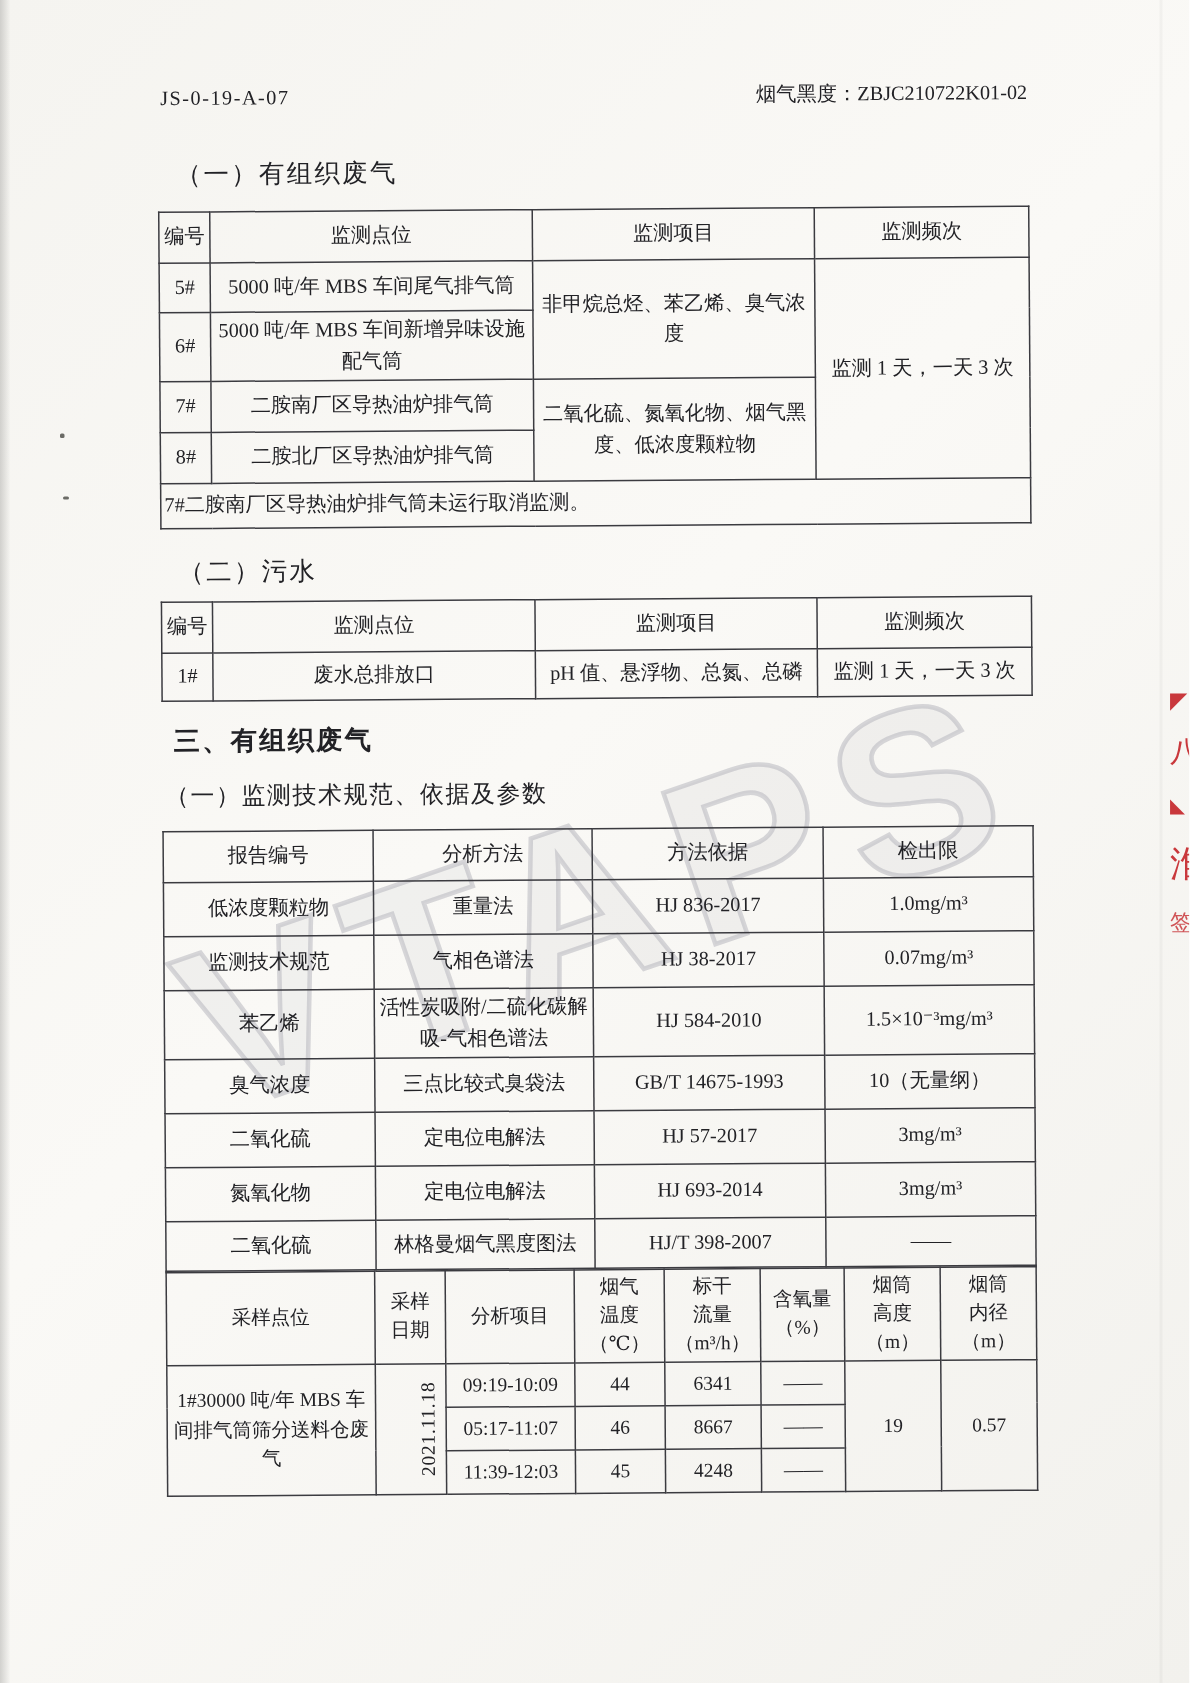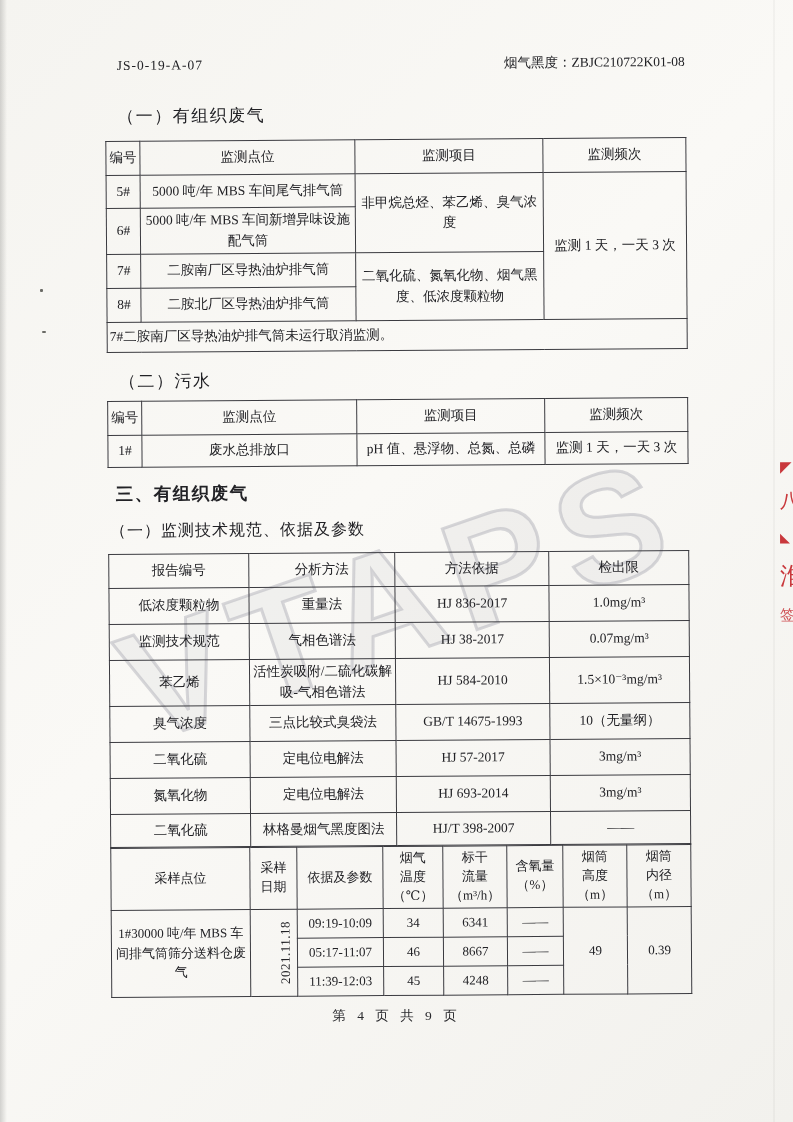--- a/index.html
+++ b/index.html
@@ -17,21 +17,21 @@
   }
   .page::after {  
     content:""; position:absolute; right:18px; top:0; bottom:0; width:2px;
     background: rgba(60,60,60,0.04);
   }
   .content {
     position:absolute; left:108px; top:55px; width:580px;
     transform: rotate(-0.4deg); transform-origin: 50% 50%;
   }
   .hdr-row { display:flex; justify-content:space-between; align-items:baseline; font-size:13.5px; }
-  .doc-code { margin-left:12px; letter-spacing:1px; }
+  .doc-code { margin-left:2px; letter-spacing:1px; }
   .h-sec   { font-size:17px; font-weight:normal; margin:30px 0 0 12px; letter-spacing:1.5px; }
   .h-sec2  { font-size:17px; font-weight:normal; margin:17px 0 0 12px; letter-spacing:1.5px; }
   .h-bold  { font-size:17.5px; font-weight:bold; margin:14px 0 0 8px; letter-spacing:1.5px; }
   .h-sub   { font-size:16px; font-weight:normal; margin:15px 0 0 2px; letter-spacing:1px; }
 
   table { border-collapse:collapse; width:580px; table-layout:fixed; font-size:13.5px; margin-top:13px; }
   th,td {
     border:1.4px solid #3b3b40; text-align:center; vertical-align:middle;
     padding:2px 3px; font-weight:normal; line-height:1.5; overflow:hidden;
   }
@@ -88,21 +88,21 @@
 <body>
 
 <div class="page">
 
   <div class="watermark">VTAPS</div>
 
   <div class="content">
 
     <div class="hdr-row">
       <span class="doc-code">JS-0-19-A-07</span>
-      <span><span>烟气黑度：</span><span>ZBJC210722K01-08</span></span>
+      <span><span>烟气黑度：</span><span>ZBJC210722K01-02</span></span>
     </div>
 
     <div class="h-sec">（一）有组织废气</div>
 
     <table class="t-mon">
       <colgroup>
           <col style="width:34px">
           <col style="width:215px">
           <col style="width:188px">
           <col style="width:143px">
@@ -235,64 +235,63 @@
         <col style="width:64px">
           <col style="width:56px">
           <col style="width:64px">
           <col style="width:64px">
       </colgroup>
       <tbody>
           <tr class="hd">
         <th>采样点位</th>
         <th>采样
 日期</th>
-        <th>依据及参数</th>
+        <th>分析项目</th>
         <th>烟气
 温度
 （℃）</th>
         <th>标干
 流量
 （m³/h）</th>
         <th>含氧量
 （%）</th>
         <th>烟筒
 高度
 （m）</th>
         <th>烟筒
 内径
 （m）</th>
       </tr>
       <tr class="dr">
         <td rowspan="3">1#30000 吨/年 MBS 车间排气筒筛分送料仓废气</td>
         <td rowspan="3"><span class="vtext">2021.11.18</span></td>
         <td>09:19-10:09</td>
-        <td>34</td>
+        <td>44</td>
         <td>6341</td>
         <td>——</td>
-        <td rowspan="3">49</td>
-        <td rowspan="3">0.39</td>
+        <td rowspan="3">19</td>
+        <td rowspan="3">0.57</td>
       </tr>
       <tr class="dr">
         <td>05:17-11:07</td>
         <td>46</td>
         <td>8667</td>
         <td>——</td>
       </tr>
       <tr class="dr">
         <td>11:39-12:03</td>
         <td>45</td>
         <td>4248</td>
         <td>——</td>
       </tr>
     </tbody>
       </table>
 
   </div>
 
-  <div class="footer">第 4 页 共 9 页</div>
 
   <div class="red-marks">
     <span class="rm0">◤</span>
     <span class="rm1">八</span>
     <span class="rm2">◣</span>
     <span class="rm3">淮</span>
     <span class="rm4">签</span>
   </div>
 
   <div class="speck sp1"></div>

